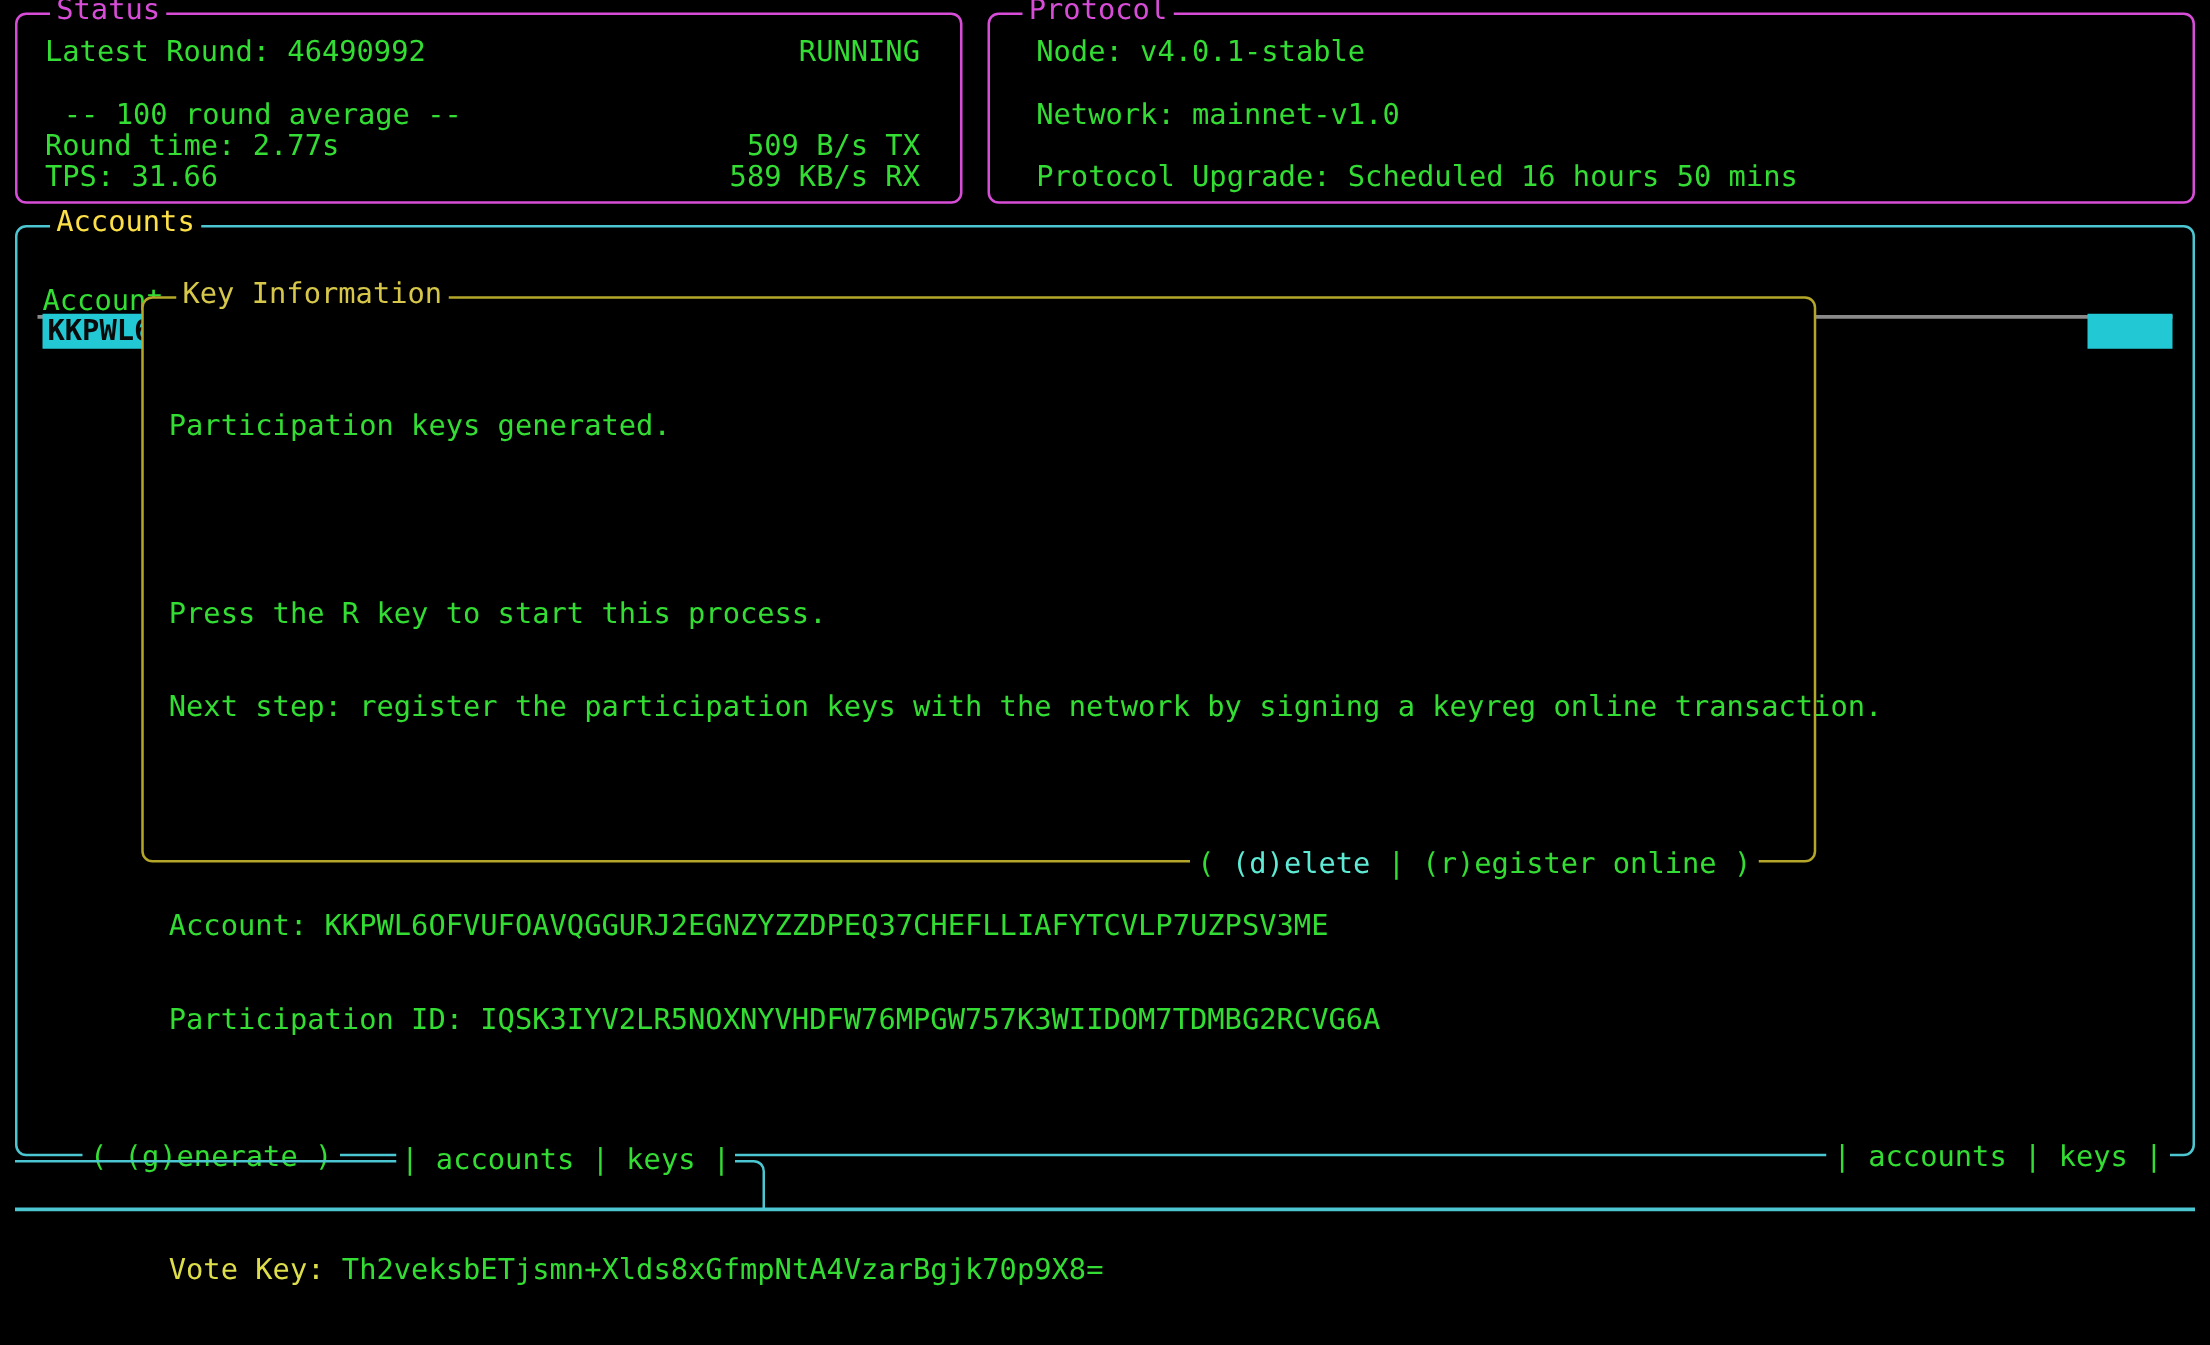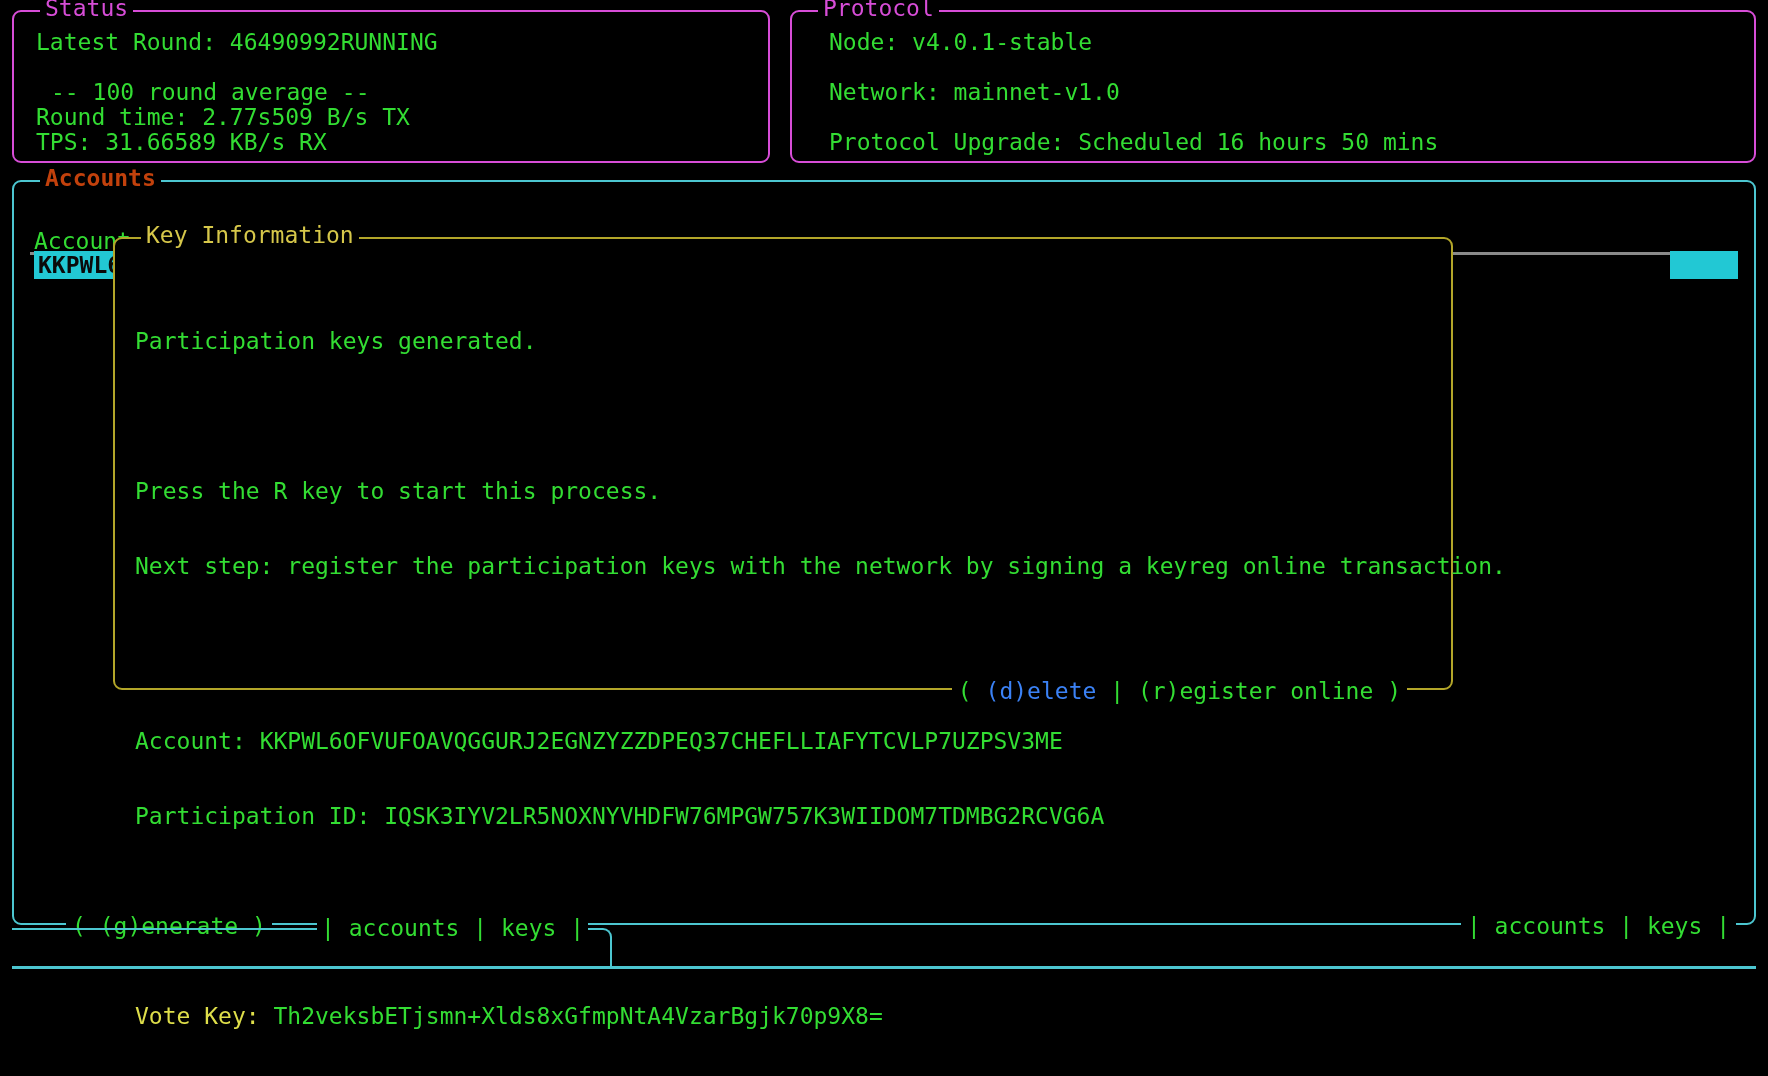--- a/index.html
+++ b/index.html
@@ -32,31 +32,31 @@
     left: 26px;
     padding: 0 5px;
     background: #000;
     font-size: 23px;
     line-height: 25px;
     white-space: pre;
   }
   .box.magenta { border-color: #d74dd7; }
   .box.magenta > .box-title { color: #d74dd7; }
   .box.cyan { border-color: #4cc6d0; }
-  .box.cyan > .box-title { color: #c2410c; font-weight: bold; }
+  .box.cyan > .box-title { color: #fde047; }
   .box.yellow { border-color: #b3a629; background: #000; }
   .box.yellow > .box-title { color: #d6c74a; }
 
   
   #status-box { left: 12px; top: 10px; width: 758px; height: 153px; }
   #protocol-box { left: 790px; top: 10px; width: 966px; height: 153px; }
 
   .line { white-space: pre; }
   .pad { padding-left: 37px; }
-  .row { display: flex; justify-content: flex-start; padding: 0 20px 0 22px; white-space: pre; }
+  .row { display: flex; justify-content: space-between; padding: 0 32px 0 22px; white-space: pre; }
   .gap { height: 25px; }
 
   #status-box .inner, #protocol-box .inner { padding-top: 18px; }
 
   
   #accounts-box { left: 12px; top: 180px; width: 1744px; height: 745px; }
 
   .col-head {
     position: absolute;
     top: 22px;
@@ -167,21 +167,21 @@
   #key-dialog .dlg-actions {
     position: absolute;
     bottom: -16px;
     right: 44px;
     background: #000;
     padding: 0 6px;
     white-space: pre;
   }
   .k-green { color: #33dd33; }
   .k-yellow { color: #dede4a; margin-top: 32px; }
-  .k-red { color: #3b82f6; margin-top: 44px; }
+  .k-red { color: #5eead4; margin-top: 44px; }
   .k-paren { color: #33dd33; }
   .txt { white-space: pre; }
 </style>
 </head>
 <body>
 
 <div class="screen">
 
   <div class="box magenta" id="status-box">
     <div class="box-title">Status</div>

